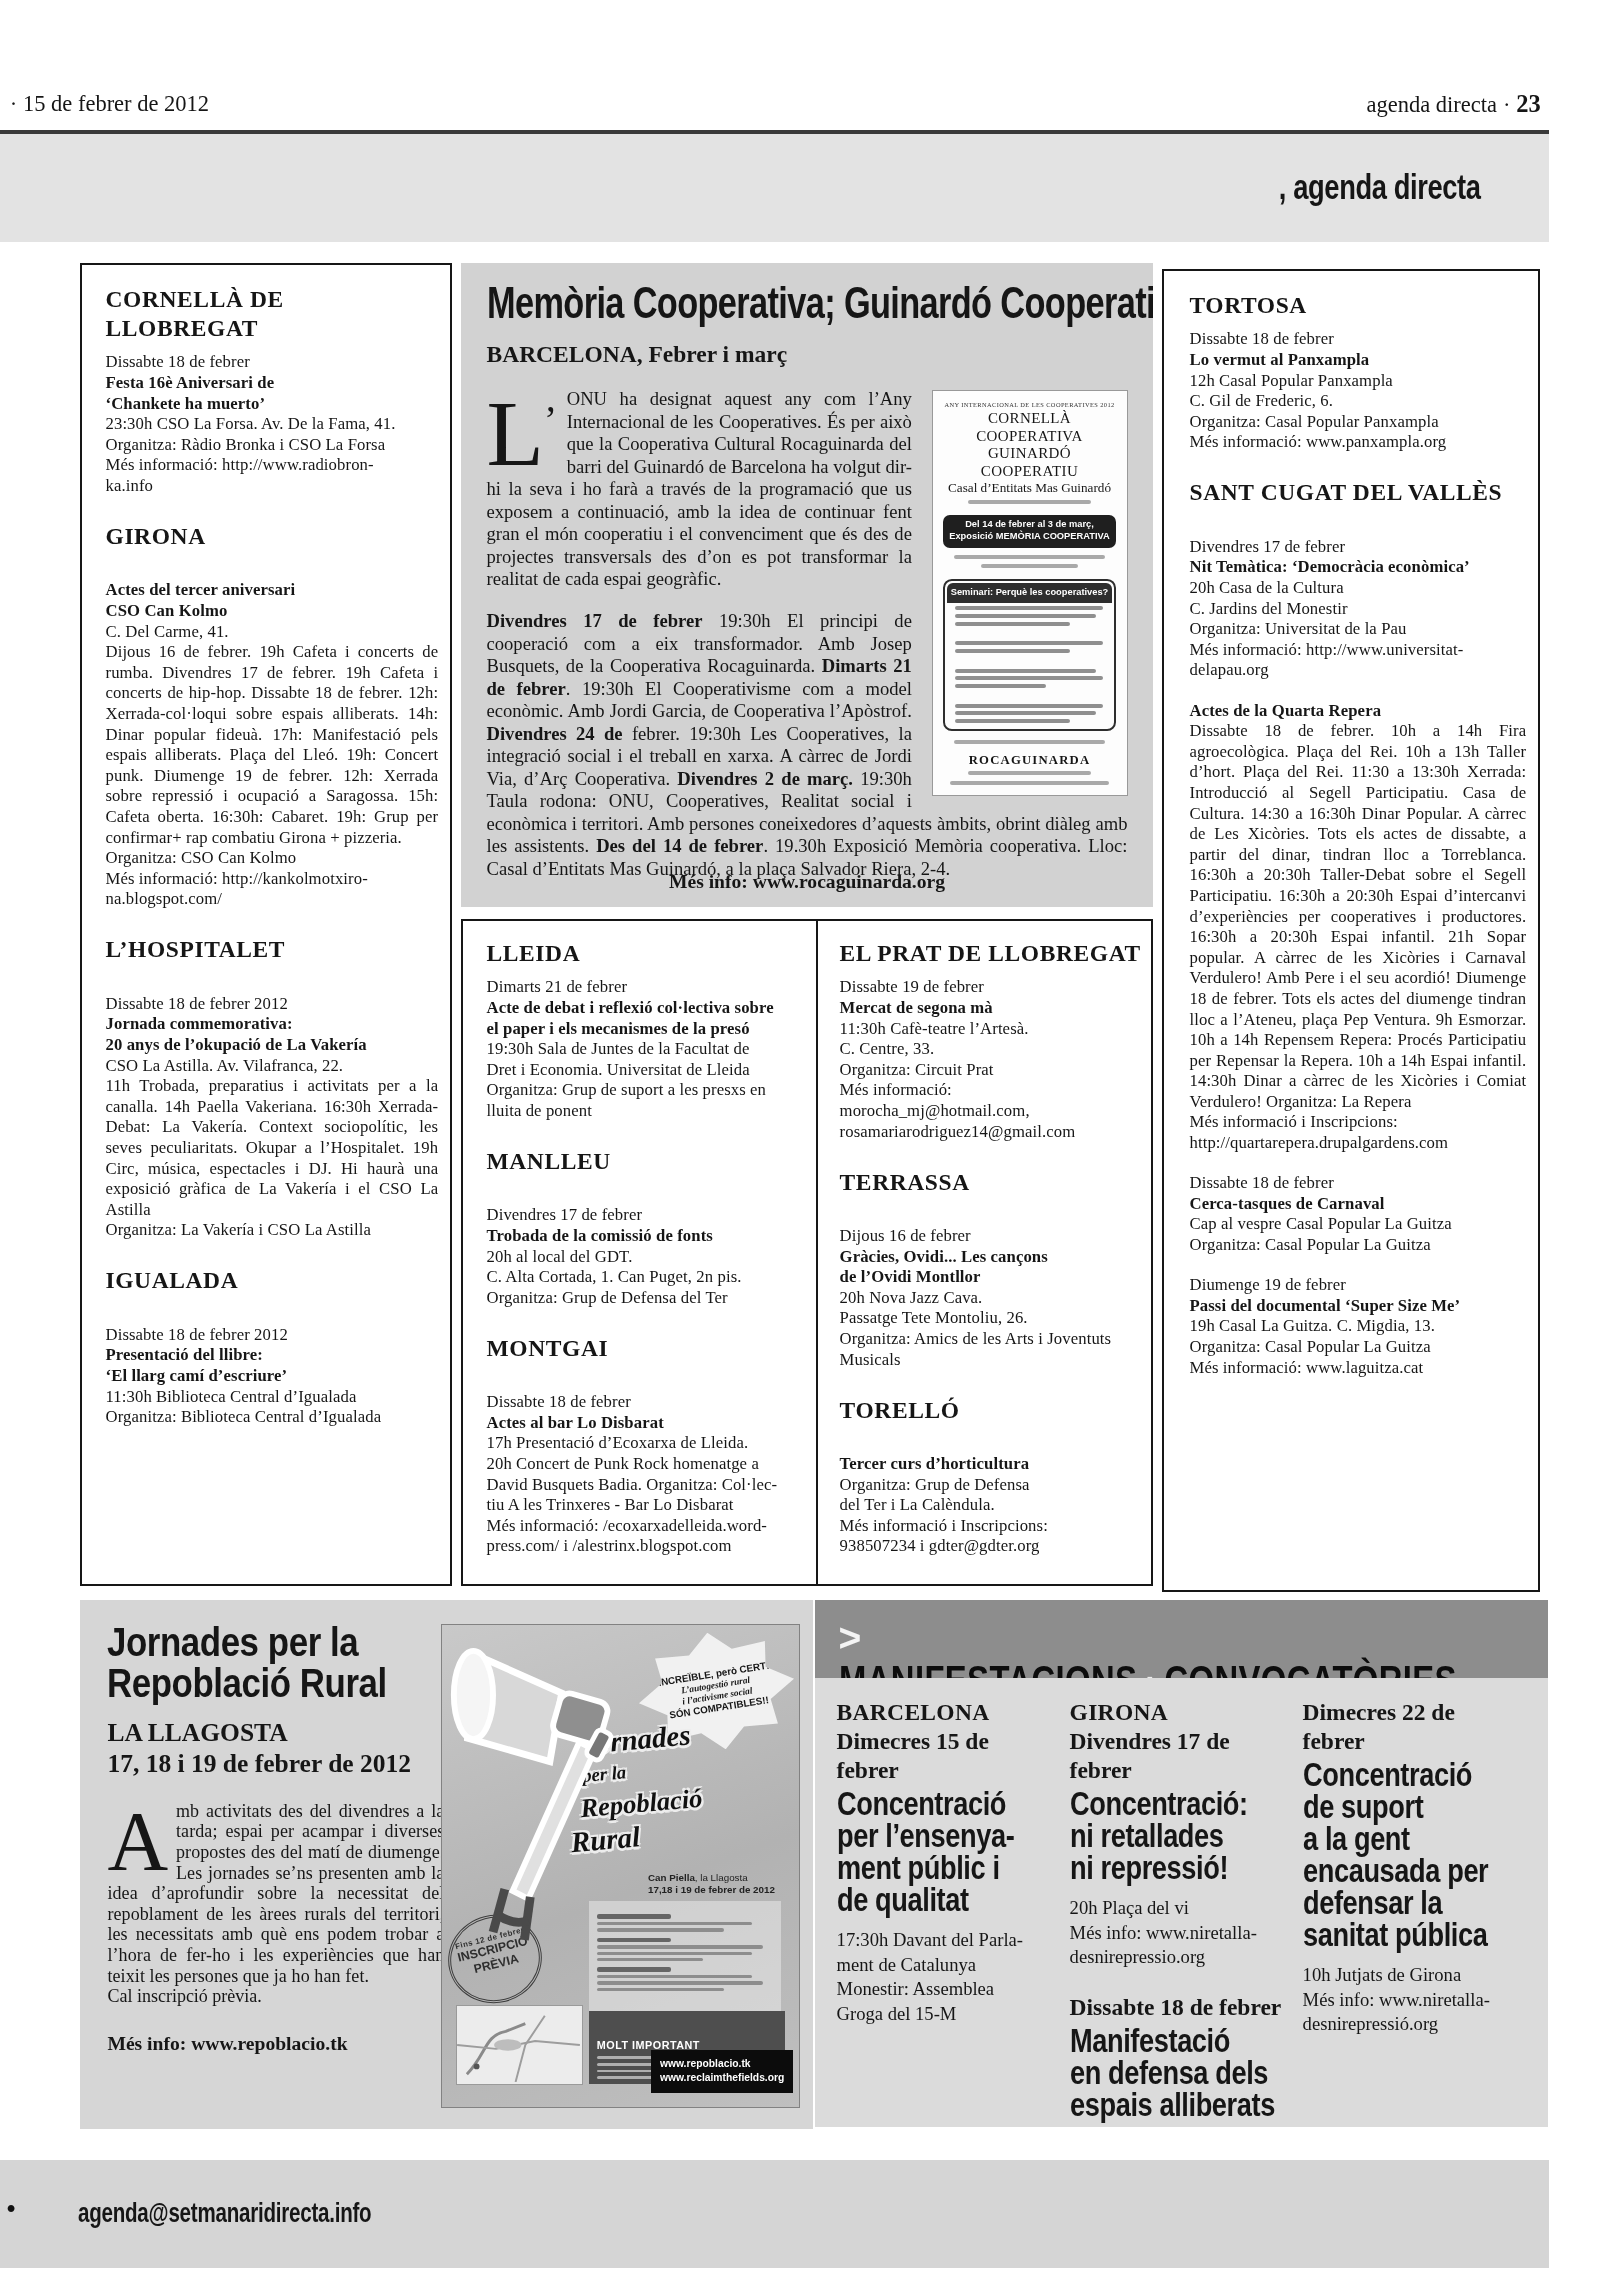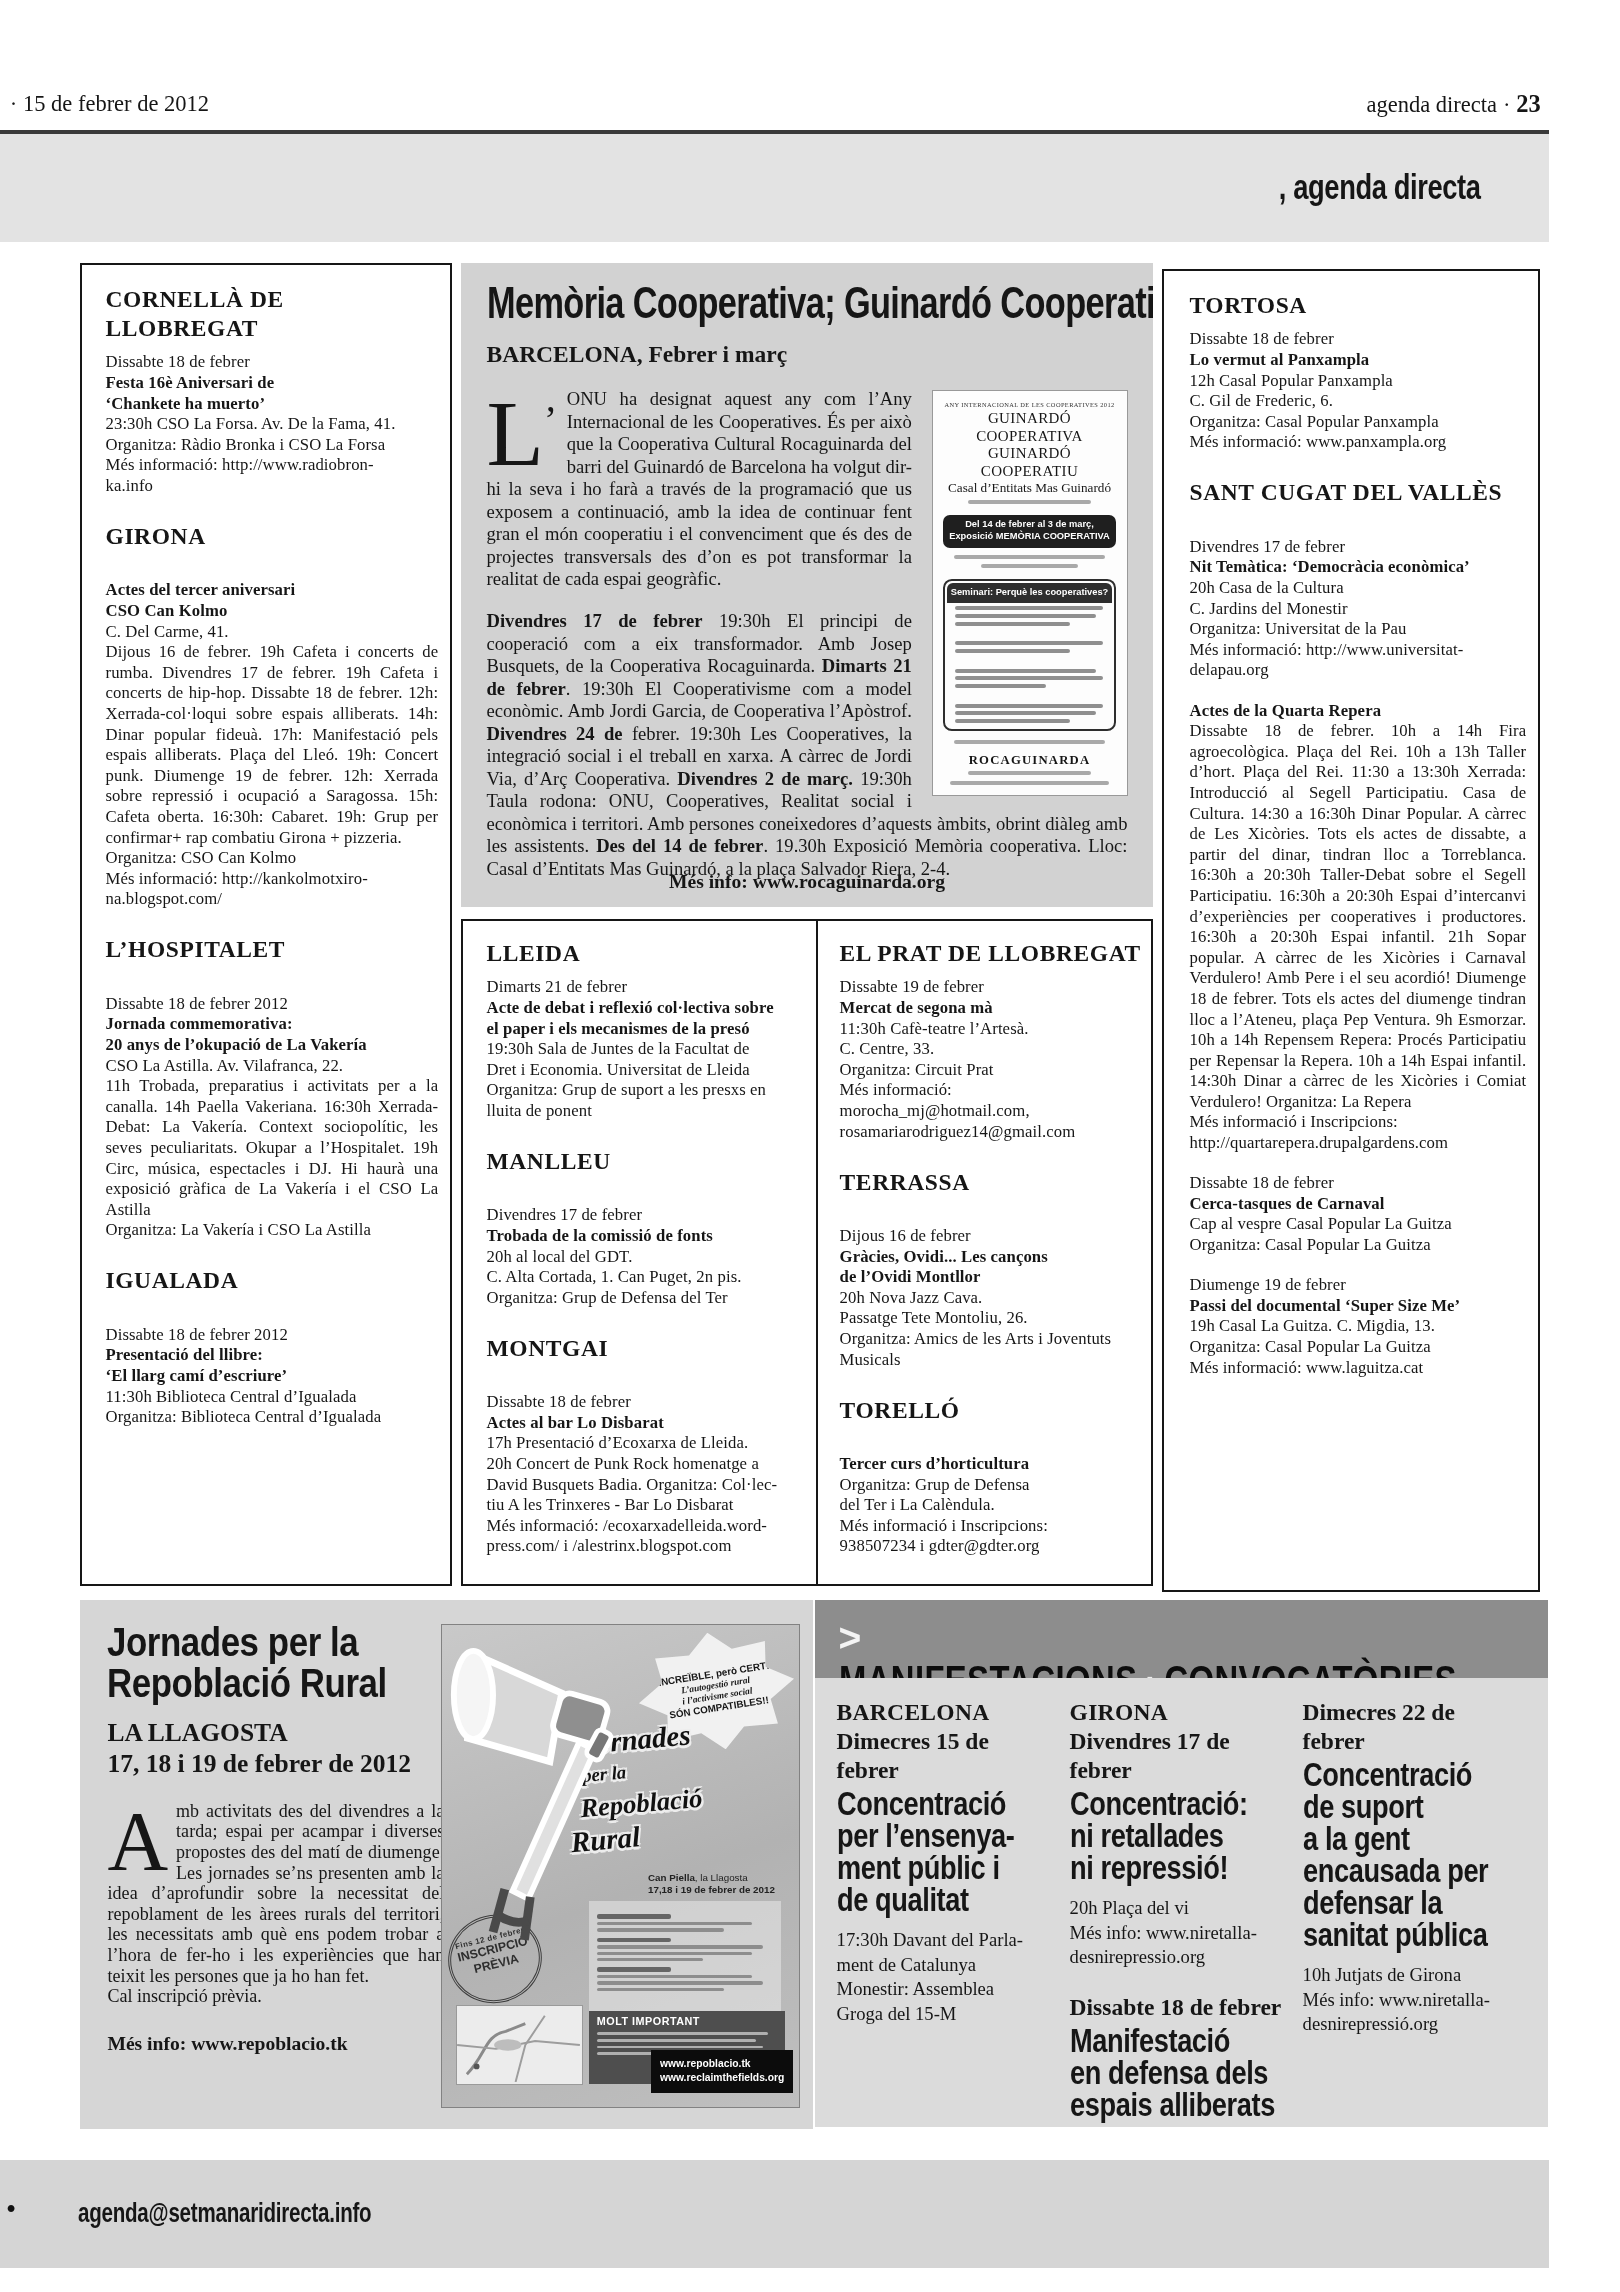--- a/index.html
+++ b/index.html
@@ -85,21 +85,21 @@
   .p-sched{position:absolute;left:147px;top:276px;width:192px;height:125px;background:rgba(238,238,238,.5);padding:7.8px;box-sizing:border-box;}
   .p-sched .day{height:4.9px;width:42%;background:#666;border-radius:2px;margin:5.9px 0 2.9px;}
   .p-sched .ev{height:3.4px;background:#8d8d8d;border-radius:2px;margin:2.9px 0;}
   .p-sched .w1{width:88%;} .p-sched .w2{width:72%;} .p-sched .w3{width:94%;} .p-sched .w4{width:60%;}
   .stamp{position:absolute;left:5.9px;top:290px;width:94px;height:88px;border:3.9px double #3d3d3d;border-radius:50%;transform:rotate(-14deg);
     text-align:center;box-sizing:border-box;padding-top:15.7px;color:#2e2e2e;}
   .stamp .arc{font:700 7.8px/8.8px "Liberation Sans",sans-serif;letter-spacing:0.5px;}
   .stamp .sl{font:700 12.3px/14.7px "Liberation Sans",sans-serif;}
   .p-map{position:absolute;left:13.7px;top:380px;width:125px;height:78px;background:#ececec;border:1px solid #9a9a9a;}
   .p-imp{position:absolute;left:147px;top:386px;width:196px;height:73px;background:#4e4e4e;box-sizing:border-box;padding:4.9px 7.8px;}
-  .p-imp .it{color:#fff;font:700 10.8px/12.7px "Liberation Sans",sans-serif;letter-spacing:0.5px;}
+  .p-imp .it{color:#fff;font:700 10.8px/12.7px "Liberation Sans",sans-serif;letter-spacing:0.5px;margin-top:24px;}
   .p-imp .wl{height:2.9px;background:rgba(255,255,255,.55);border-radius:2px;margin:3.9px 0;}
   .p-urls{position:absolute;right:5.9px;bottom:13.7px;background:#0c0c0c;color:#fff;padding:6.9px 8.8px;font:700 10.3px/14.7px "Liberation Sans",sans-serif;text-align:left;z-index:3;}
   .mega{position:absolute;left:3.9px;top:11.8px;z-index:1;}
 
   
   .man-bar{position:absolute;left:815px;top:1600px;width:733px;height:78px;background:#8d8d8d;box-sizing:border-box;padding:15.7px 0 0 23.5px;overflow:hidden;}
   .man-chev{color:#f4f4f4;font:700 39px/43px "Liberation Sans",sans-serif;margin-right:9.8px;vertical-align:top;display:inline-block;}
   .man-title span{font:700 41px/43px "Liberation Sans",sans-serif;letter-spacing:0.5px;color:#0d0d0d;}
   .man-title .mdot{color:#ededed;margin:0 9.8px;}
   .man-body{position:absolute;left:815px;top:1678px;width:733px;height:449px;background:#dbdbdb;box-sizing:border-box;padding:19.6px 15.7px 0 21.6px;display:flex;overflow:hidden;}
@@ -171,21 +171,21 @@
     <div class="ln">Organitza: Biblioteca Central d’Igualada</div>
   </div>
 
   <div class="bart">
     <div><span class="cond art-title">Memòria Cooperativa; Guinardó Cooperatiu</span></div>
     <div class="art-kicker">BARCELONA, Febrer i març</div>
     <div class="art-body">
 
       <div class="flyer">
         <div class="f-tiny">ANY INTERNACIONAL DE LES COOPERATIVES 2012</div>
-        <div class="f-t1">GUINARDÓ COOPERATIVA</div>
+        <div class="f-t1">CORNELLÀ COOPERATIVA</div>
         <div class="f-t1">GUINARDÓ COOPERATIU</div>
         <div class="f-t2">Casal d’Entitats Mas Guinardó</div>
         <div class="ph d2"></div>
         <div class="f-box1">
           <div>Del 14 de febrer al 3 de març,</div>
           <div>Exposició MEMÒRIA COOPERATIVA</div>
         </div>
         <div class="ph d1"></div>
         <div class="ph d4"></div>
         <div class="f-box2">

